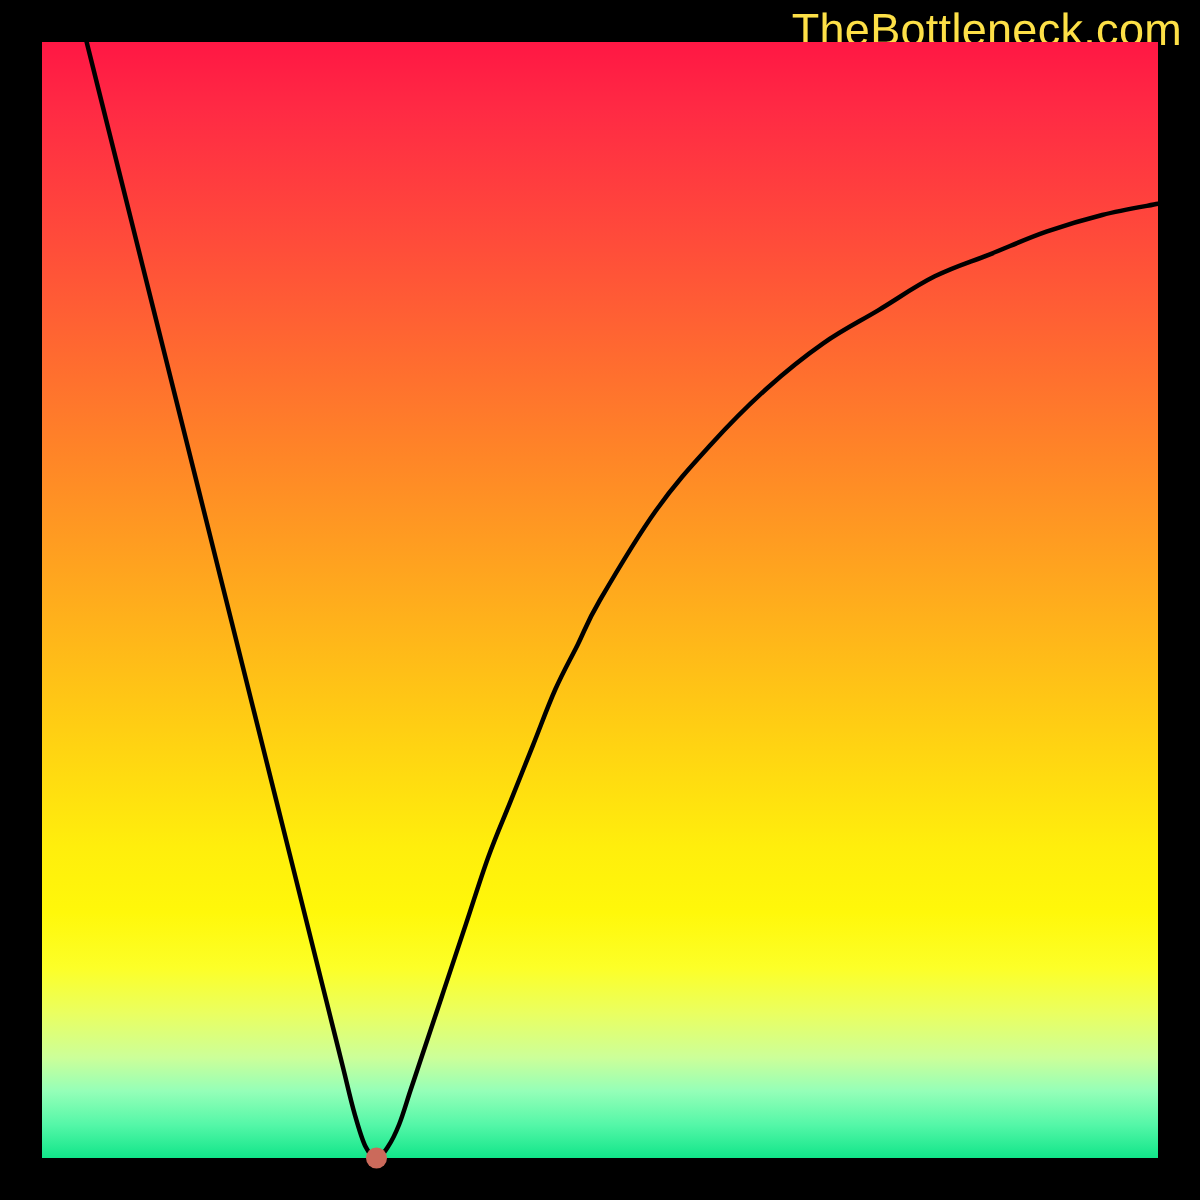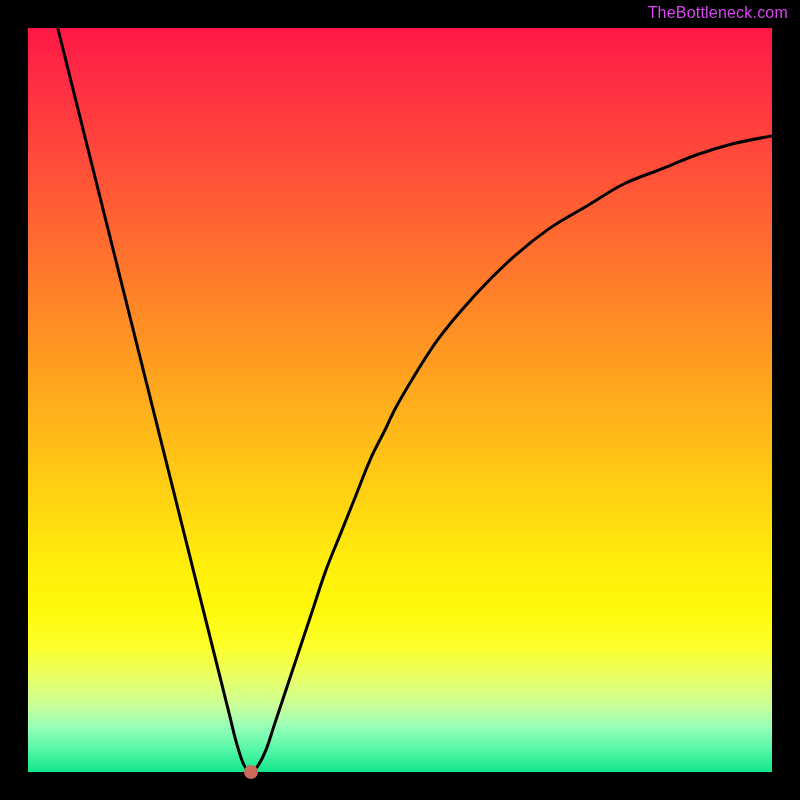--- a/index.html
+++ b/index.html
@@ -43,22 +43,22 @@
       #ccff99 91%,
       #95ffb8 94%,
       #55f7a8 97%,
       #11e589 100%
     );
   }
   .watermark {
     position: absolute;
     top: 4px;
     right: 12px;
-    color: #d946ef;
-    font-size: 16px;
+    color: #fde047;
+    font-size: 30px;
     font-weight: 500;
     letter-spacing: 0.2px;
     user-select: none;
     margin-left: 33px;
   }
   svg.curve {
     position: absolute;
     inset: 0;
     width: 100%;
     height: 100%;

